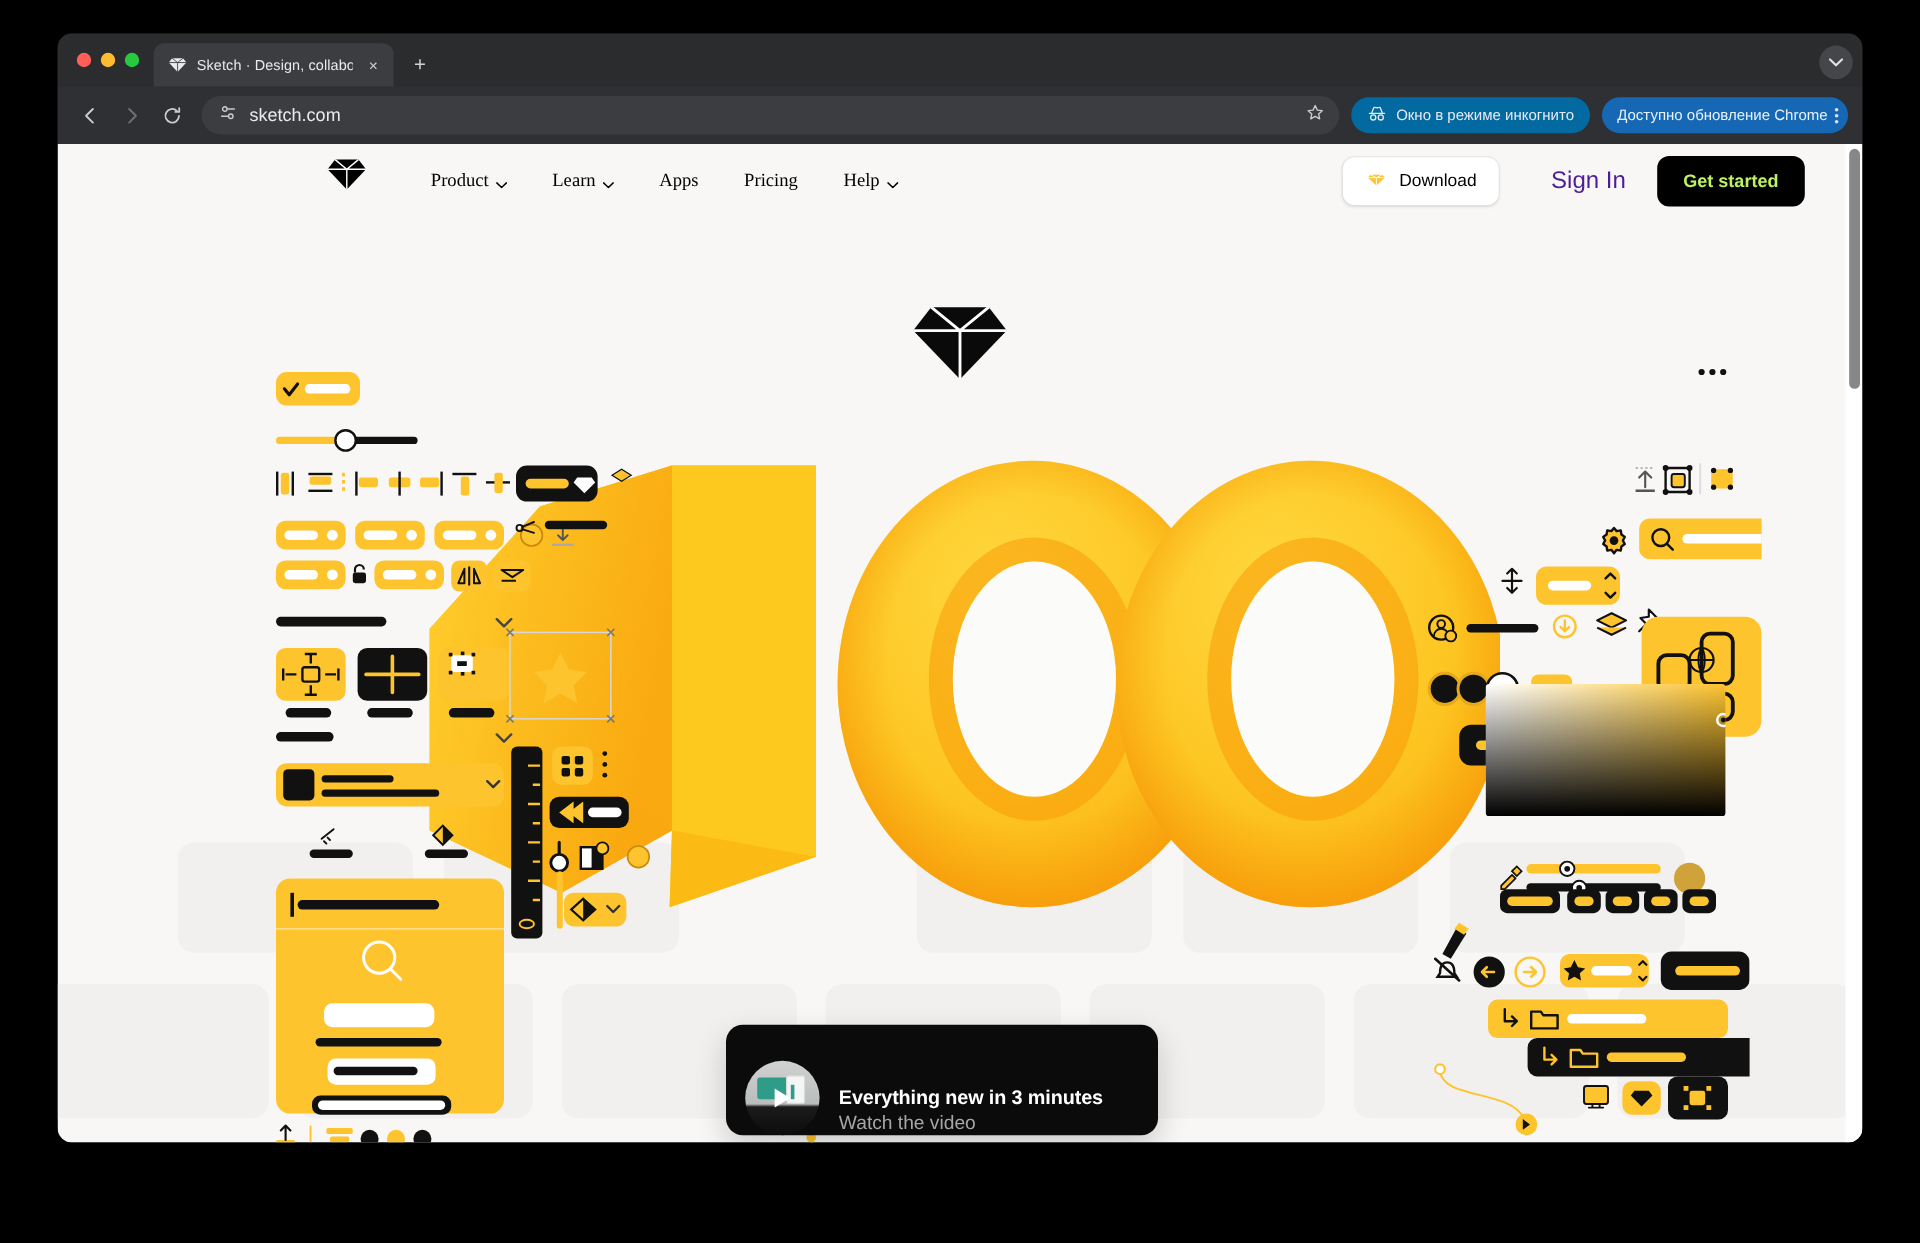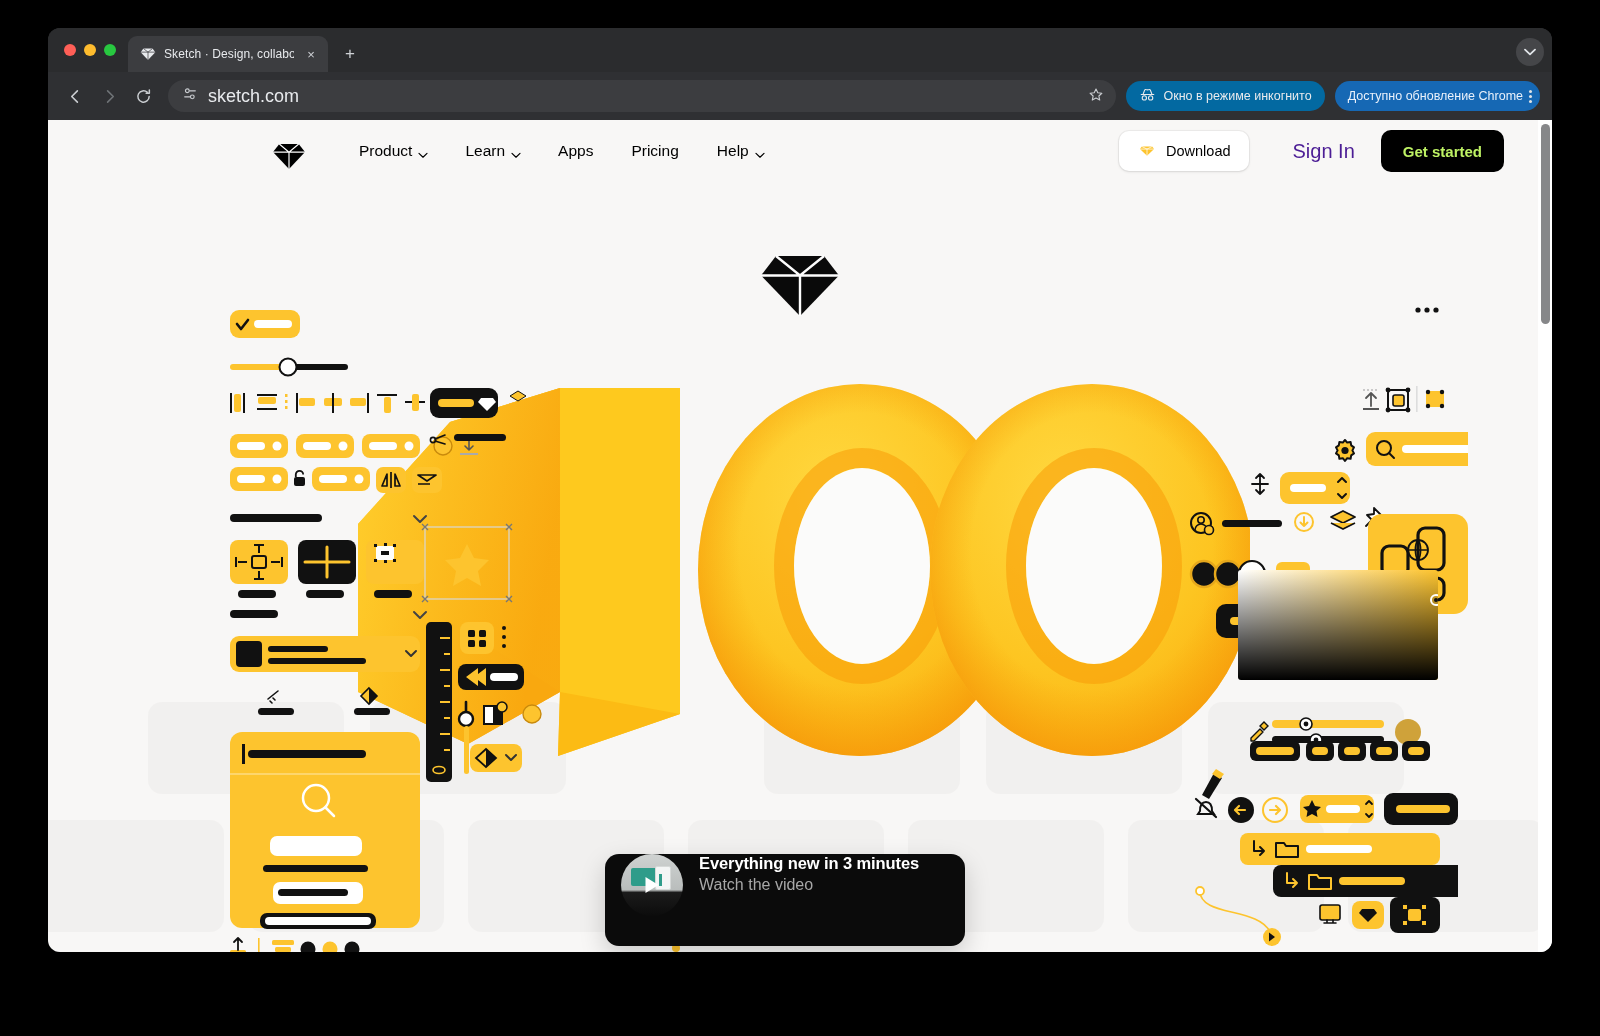--- a/index.html
+++ b/index.html
@@ -98,21 +98,21 @@
     flex: 1 1 auto;
     height: 32px;
     background: #3c3d40;
     border-radius: 16px;
     display: flex; align-items: center;
     gap: 10px;
     padding: 0 10px 0 14px;
     margin: 0 6px;
     position: relative;
   }
-  .omni-url { color: #e8eaed; font-size: 18px; flex: 1 1 auto; }
+  .omni-url { color: #e8eaed; font-size: 15px; flex: 1 1 auto; }
   .star { color: #c9ccd0; font-size: 15px; margin-right: 2px; }
 
   .incognito-chip {
     display: flex; align-items: center; gap: 7px;
     height: 30px; padding: 0 13px;
     background: #0369a1;
     border-radius: 15px;
     color: #e8eaed;
     font-size: 12.5px;
     white-space: nowrap;
@@ -149,21 +149,21 @@
   }
 
   
   .site-nav {
     position: relative;
     height: 62px;
     display: flex; align-items: center;
     padding: 0 48px 0 0;
     z-index: 40;
   }
-  .nav-left { display: flex; align-items: flex-end; gap: 0; margin-left: 224px; }
+  .nav-left { display: flex; align-items: flex-start; gap: 0; margin-left: 224px; font-family: Liberation Serif, serif; }
   .sketch-logo { width: 34px; height: 27px; }
   .nav-links { display: flex; align-items: center; gap: 0; margin-left: 34px; }
   .nav-link {
     display: flex; align-items: center; gap: 6px;
     font-size: 15.5px; color: #000; font-weight: 400;
     padding: 10px 19px;
   }
   .chev { display: inline-block; width: 9px; height: 9px; position: relative; top: -2px; }
 
   .nav-right { margin-left: auto; display: flex; align-items: center; gap: 0; }
@@ -206,21 +206,21 @@
     top: 170px;
     width: 900px; height: 420px;
   }
 
   .video-card {
     position: absolute;
     left: 557px; top: 672px;
     width: 360px; height: 92px;
     background: #0b0b0b;
     border-radius: 14px;
-    display: flex; align-items: flex-start;
+    display: flex; align-items: flex-end;
     padding: 0 16px;
     gap: 16px;
     box-shadow: 0 10px 26px rgba(0,0,0,.18);
     z-index: 20;
   }
   .thumb-circle {
     width: 62px; height: 62px; border-radius: 50%;
     position: relative; overflow: hidden; flex: 0 0 62px;
     background: linear-gradient(#cfd2d1 0%, #b9bdbc 58%, #1b1b1b 62%, #0c0c0c 100%);
   }

